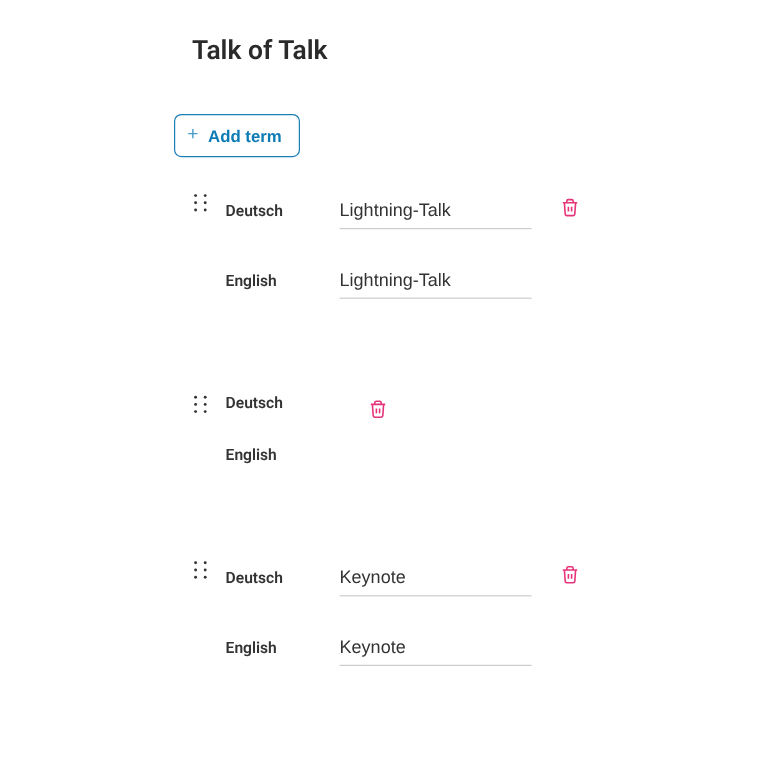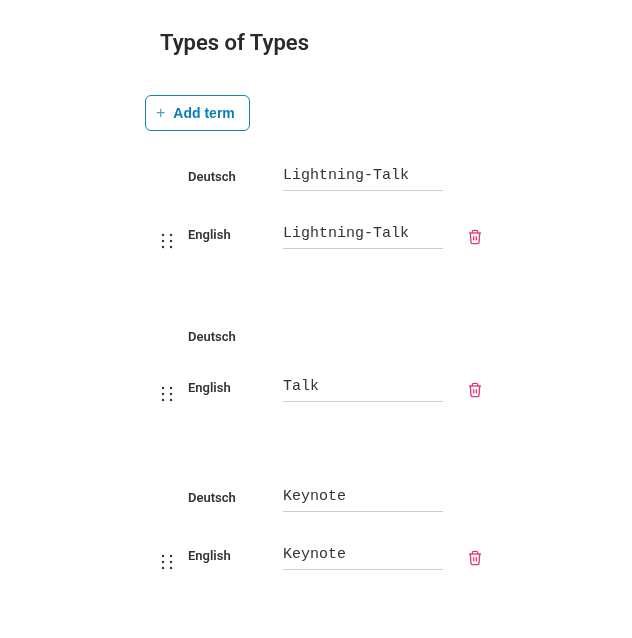--- a/index.html
+++ b/index.html
@@ -34,21 +34,21 @@
       margin-bottom: 30px;
     }
     .add-term-btn .plus {
       font-size: 16px;
       font-weight: 300;
       margin-right: 8px;
       color: #4a9cc9;
     }
     .term-row {
       display: flex;
-      align-items: flex-end;
+      align-items: flex-start;
       margin-bottom: 80px;
     }
     .drag-handle {
       width: 14px;
       margin-right: 14px;
       display: flex;
       justify-content: center;
       cursor: grab;
       color: #333;
     }
@@ -74,42 +74,42 @@
     }
     .lang-input {
       border: none;
       border-bottom: 1px solid #ccc;
       background: transparent;
       font-size: 15px;
       color: #333;
       padding: 6px 0;
       width: 160px;
       outline: none;
-      font-family: Liberation Mono, monospace;
+      font-family: Liberation Sans, sans-serif;
     }
     .delete-btn {
       background: none;
       border: none;
       cursor: pointer;
       margin-left: 20px;
       color: #e6337a;
       padding: 4px;
       display: flex;
       align-items: center;
     }
     .delete-btn svg {
       display: block;
     }
   </style>
 </head>
 <body>
 
 
 
-<h1 class="page-title">Types of Types</h1>
+<h1 class="page-title">Talk of Talk</h1>
 
 <button class="add-term-btn">
   <span class="plus">+</span>
   <span>Add term</span>
 </button>
 
 <div class="term-row">
   <div class="drag-handle">
     <svg width="12" height="16" viewBox="0 0 12 16">
       <circle cx="2" cy="2" r="1.2" fill="currentColor"></circle>
@@ -151,21 +151,20 @@
       <circle cx="2" cy="14" r="1.2" fill="currentColor"></circle>
       <circle cx="10" cy="14" r="1.2" fill="currentColor"></circle>
     </svg>
   </div>
   <div class="lang-pair">
     <div class="lang-line">
       <span class="lang-label">Deutsch</span>
     </div>
     <div class="lang-line">
       <span class="lang-label">English</span>
-      <input type="text" class="lang-input" value="Talk" style="">
     </div>
   </div>
   <button class="delete-btn">
     <svg width="16" height="16" viewBox="0 0 24 24" fill="none" stroke="currentColor" stroke-width="2">
       <path d="M3 6h18"></path>
       <path d="M8 6V4a2 2 0 0 1 2-2h4a2 2 0 0 1 2 2v2"></path>
       <path d="M19 6l-1 14a2 2 0 0 1-2 2H8a2 2 0 0 1-2-2L5 6"></path>
       <line x1="10" y1="11" x2="10" y2="17"></line>
       <line x1="14" y1="11" x2="14" y2="17"></line>
     </svg>

